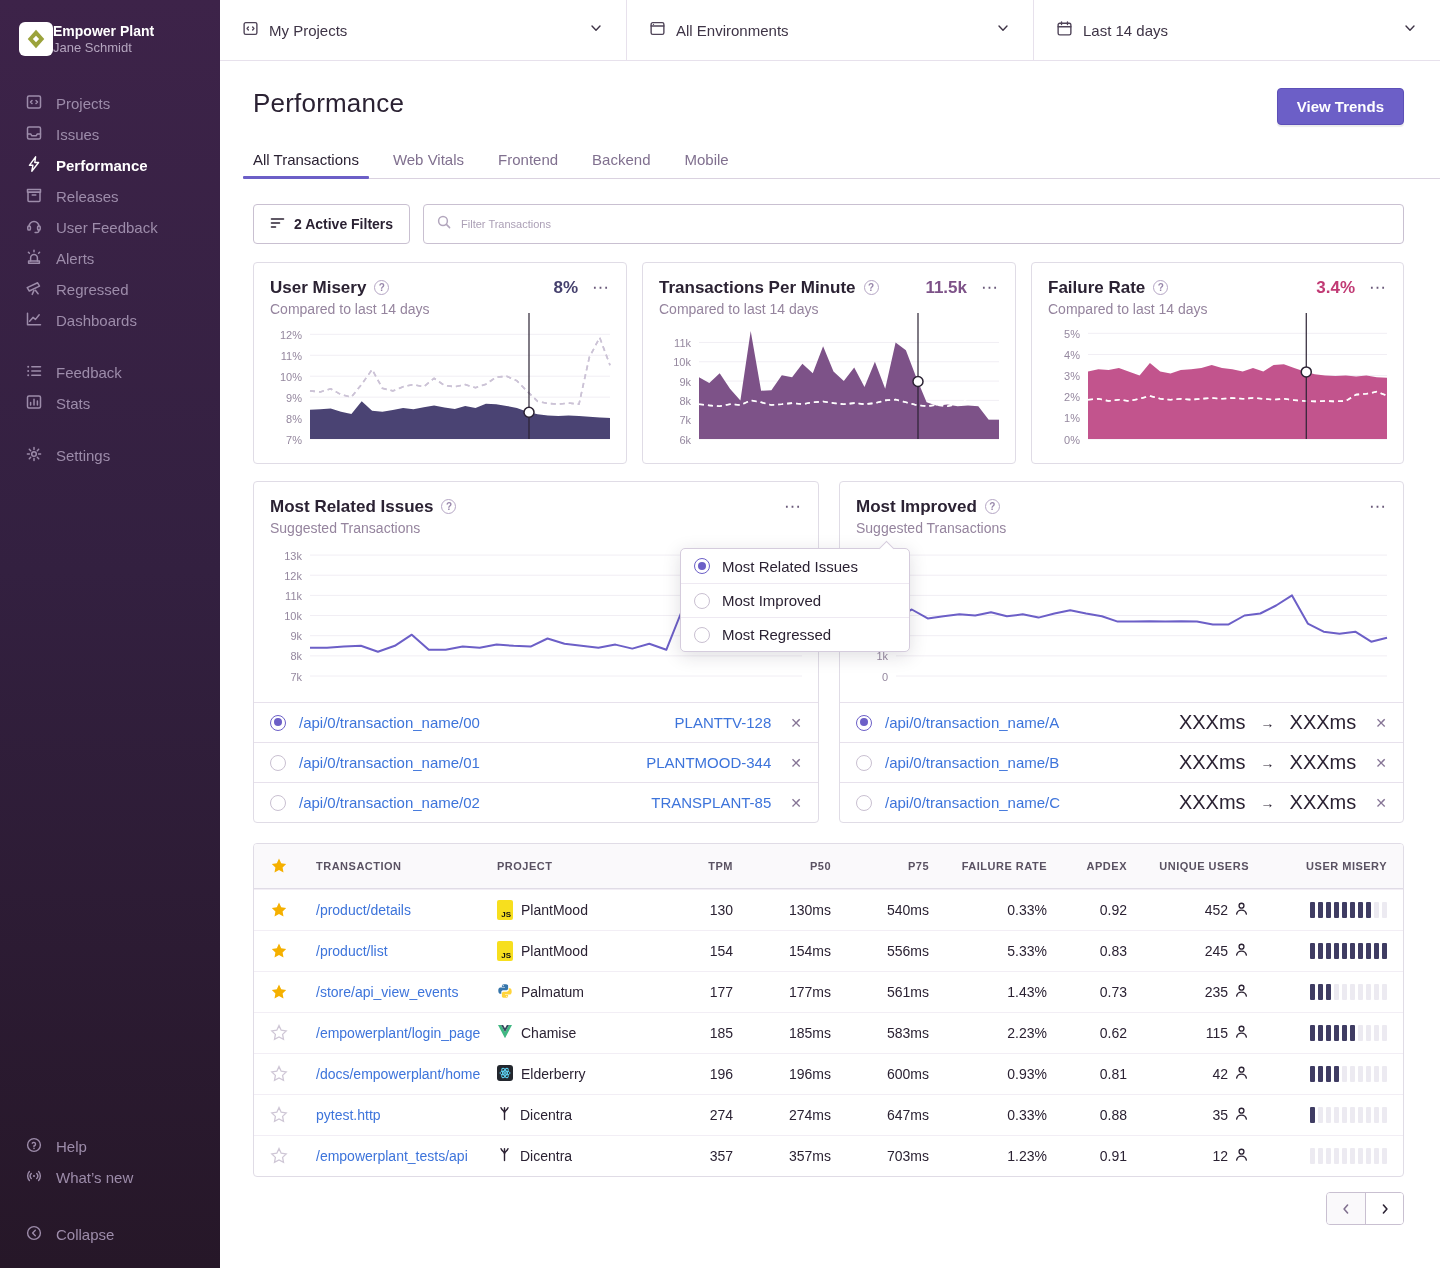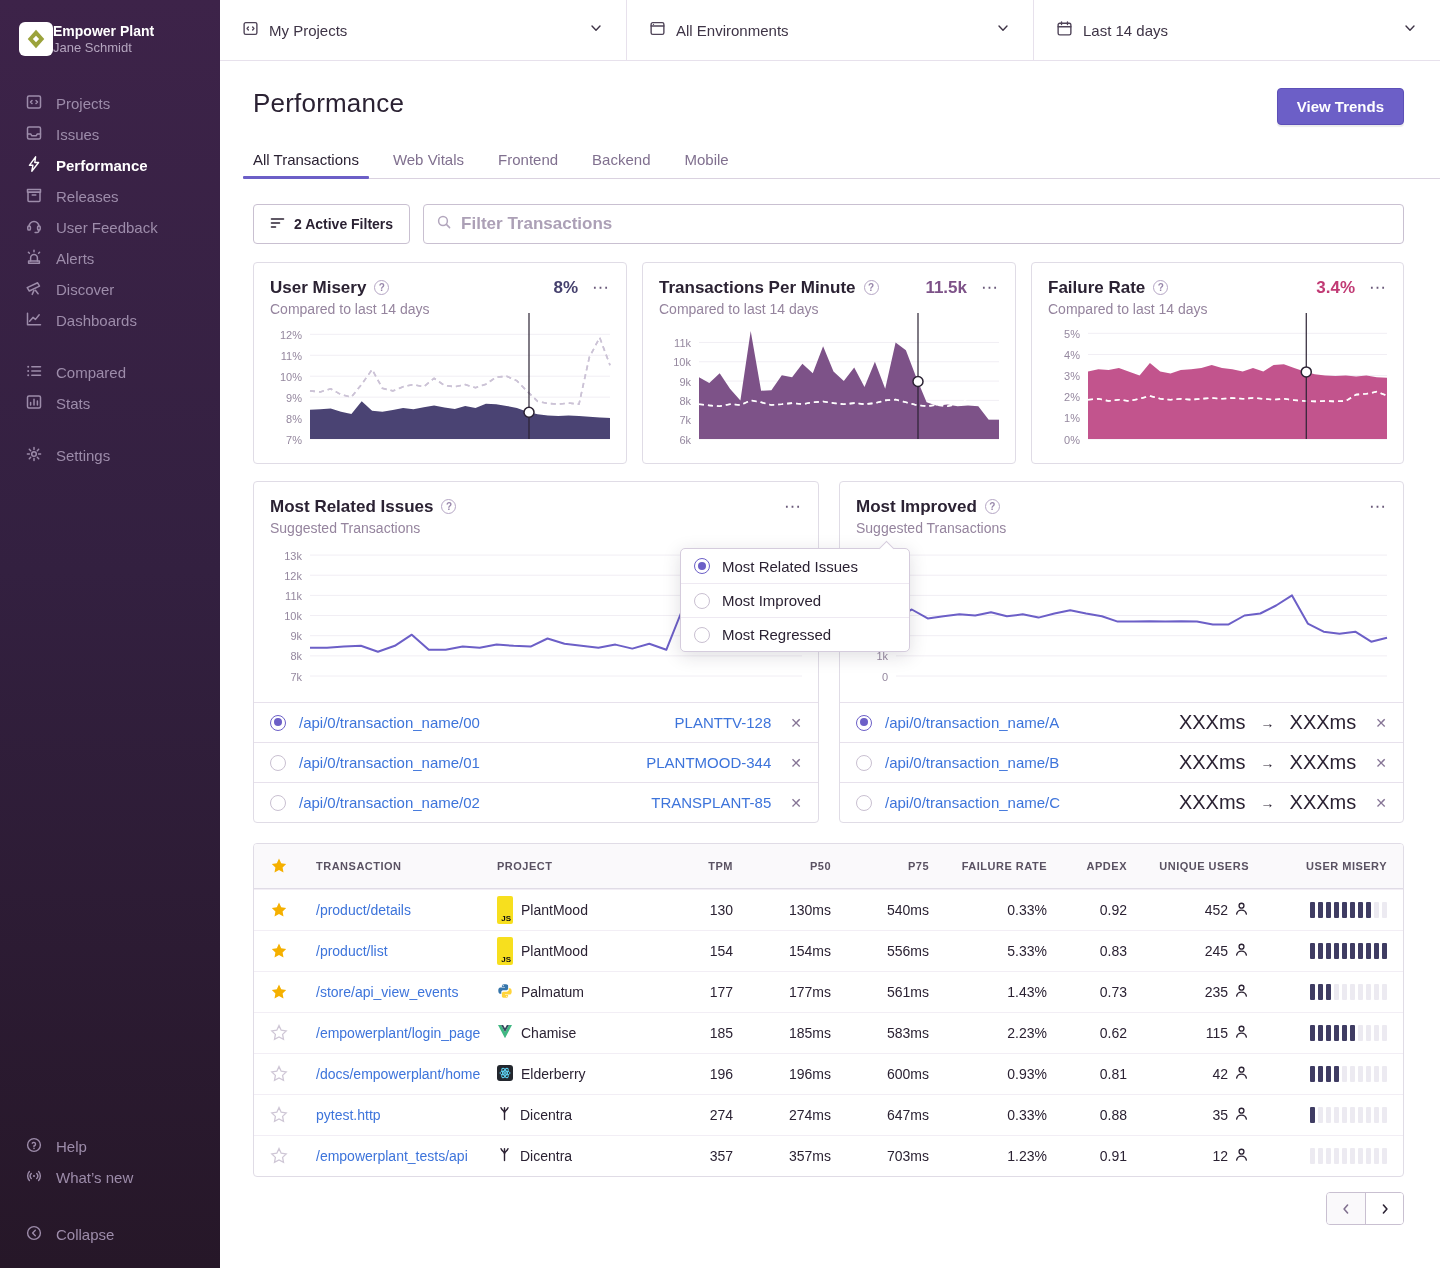--- a/index.html
+++ b/index.html
@@ -46,22 +46,22 @@
   .tab.active { color:#2B2233; }
   .tab.active::after { content:""; position:absolute; left:-10px; right:-10px; bottom:-1px;
     height:3px; background:#6C5FC7; border-radius:1px; }
 
   .filter-row { display:flex; gap:13px; margin-top:25px; }
   .btn-filters { display:flex; align-items:center; gap:9px; background:#fff;
     border:1px solid #C9C0D1; border-radius:4px; padding:0 16px; height:40px;
     font-size:14px; font-weight:bold; color:#2B2233; cursor:pointer; }
   .search-box { flex:1; display:flex; align-items:center; gap:9px; border:1px solid #C9C0D1;
     border-radius:4px; height:40px; padding:0 12px; }
-  .search-box input { border:none; outline:none; flex:1; font-size:17px; color:#2B2233;
-    font-family:inherit;font-weight:bold; }
+  .search-box input { border:none; outline:none; flex:1; font-size:11px; color:#2B2233;
+    font-family:inherit; }
   .search-box input::placeholder { color:#ACA0B6; }
 
   
   .metric-row { display:flex; gap:15px; margin-top:18px; }
   .card { background:#fff; border:1px solid #E0DCE6; border-radius:4px; }
   .metric-card { flex:1; padding:14px 16px 24px; }
   .card-head { display:flex; align-items:center; }
   .card-title { font-size:17px; font-weight:600; color:#2B2233; }
   .q-icon { width:15px; height:15px; border:1px solid #B5A6C5; border-radius:50%;
     color:#9887AB; font-size:10px; font-weight:bold; display:inline-flex; align-items:center;
@@ -122,21 +122,21 @@
   .t-body-row:first-child { border-top:none; }
   .num, .th.num { text-align:right; }
   .star-btn { background:none; border:none; cursor:pointer; padding:0; line-height:1; display:flex; }
   .proj-cell { display:flex; align-items:center; gap:8px; font-size:14px; color:#2B2233; }
   .cell-tx { font-size:14px; }
   .cell { font-size:14px; color:#2B2233; }
   .users-cell { display:flex; align-items:center; justify-content:flex-end; gap:6px; }
   .misery-cell { display:flex; justify-content:flex-end; gap:3px; }
   .m-bar { width:5px; height:16px; border-radius:1px; background:#ECEAF1; }
   .m-bar.on { background:#3F3C63; }
-  .js-badge { width:16px; height:28px; background:#F7DF1E; border-radius:2px; display:flex;
+  .js-badge { width:16px; height:20px; background:#F7DF1E; border-radius:2px; display:flex;
     align-items:flex-end; justify-content:flex-end; font-size:8px; font-weight:bold;
     color:#111; padding:1px 2px; flex:none; }
 
   .pagination { display:flex; justify-content:flex-end; margin-top:15px; }
   .pag-group { display:flex; border:1px solid #C9C0D1; border-radius:4px; overflow:hidden; }
   .pag-btn { width:38px; height:31px; background:#fff; border:none; display:flex;
     align-items:center; justify-content:center; cursor:pointer; }
   .pag-btn.disabled { background:#FAF9FB; color:#9C8FA9; cursor:default; }
   .pag-btn + .pag-btn { border-left:1px solid #C9C0D1; }
 </style>
@@ -201,39 +201,39 @@
             <path d="M3.6 13h10.8v2.2H3.6z"></path>
             <path d="M9 2.2v1.5M3.4 4.3l1 1M14.6 4.3l-1 1"></path>
           </svg></span>
       <span>Alerts</span>
     </div>
     <div class="nav-item">
       <span><svg width="18" height="18" viewBox="0 0 18 18" fill="none" stroke="currentColor" stroke-width="1.5" stroke-linecap="round" stroke-linejoin="round">
             <path d="M2.2 8.6 12.6 3.8l1.9 3.3L4.3 12z"></path>
             <path d="M8.9 11.6 7.2 15.4M10.4 11.2l2.7 3.6"></path>
           </svg></span>
-      <span>Discover</span>
+      <span>Regressed</span>
     </div>
     <div class="nav-item">
       <span><svg width="18" height="18" viewBox="0 0 18 18" fill="none" stroke="currentColor" stroke-width="1.5" stroke-linecap="round" stroke-linejoin="round">
             <path d="M2.5 3.2v11.6h13"></path>
             <path d="M4.6 11.3 8 7.4l2.5 2L14.2 4.8"></path>
           </svg></span>
       <span>Dashboards</span>
     </div>
 
     <div class="nav-gap"></div>
     <div class="nav-item">
       <span><svg width="18" height="18" viewBox="0 0 18 18" fill="none" stroke="currentColor" stroke-width="1.5" stroke-linecap="round">
             <path d="M6.8 4.8h8.7M6.8 9h8.7M6.8 13.2h8.7"></path>
             <circle cx="3.2" cy="4.8" r="1" fill="currentColor" stroke="none"></circle>
             <circle cx="3.2" cy="9" r="1" fill="currentColor" stroke="none"></circle>
             <circle cx="3.2" cy="13.2" r="1" fill="currentColor" stroke="none"></circle>
           </svg></span>
-      <span>Compared</span>
+      <span>Feedback</span>
     </div>
     <div class="nav-item">
       <span><svg width="18" height="18" viewBox="0 0 18 18" fill="none" stroke="currentColor" stroke-width="1.5" stroke-linecap="round">
             <rect x="2.5" y="3" width="13" height="12" rx="1.5"></rect>
             <path d="M5.6 12V9.4M9 12V6.3M12.4 12V8"></path>
           </svg></span>
       <span>Stats</span>
     </div>
 
     <div class="nav-gap"></div>

